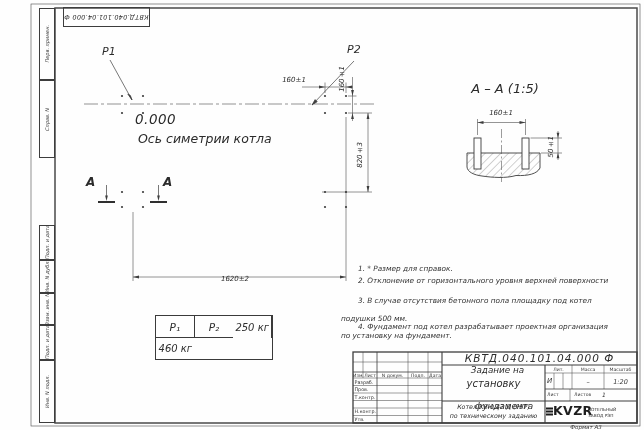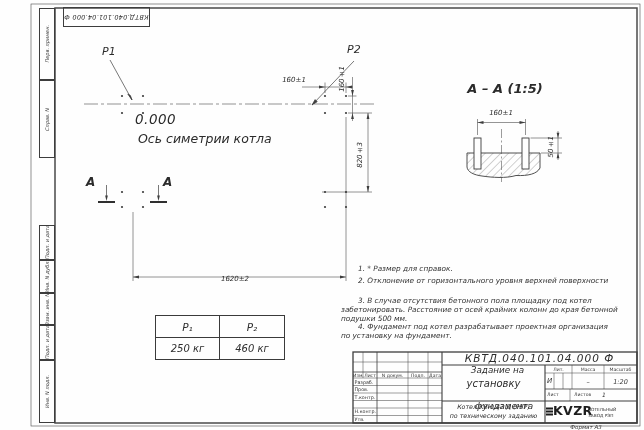--- a/index.html
+++ b/index.html
@@ -12,22 +12,22 @@
   .vbox{position:absolute;display:flex;align-items:center;justify-content:center}
   .vtext{writing-mode:vertical-rl;transform:rotate(180deg);white-space:nowrap}
   .mbox{position:absolute;border:0.8px solid #3d3d3d;display:flex;align-items:center;justify-content:center;
         font-size:5px;color:#3a3a3a;font-style:italic}
   .stamp{position:absolute;left:63px;top:7px;width:87px;height:20px;border:0.9px solid #3d3d3d;
          display:flex;align-items:center;justify-content:center}
   .stamp span{transform:rotate(180deg);font-size:6.4px;font-style:italic;letter-spacing:.3px;white-space:nowrap}
   .note{position:absolute;left:341px;width:298px;font-size:7.3px;font-style:italic;color:#333;white-space:nowrap}
   .note.ind{padding-left:17px}
   
-  #ltable{position:absolute;left:155px;top:315px;width:130px;height:45px;border:1px solid #3a3a3a;
-          display:grid;grid-template-columns:1fr 1fr;grid-template-rows:22px 1fr}
+  #ltable{position:absolute;left:155px;top:315px;width:118px;height:45px;border:1px solid #3a3a3a;
+          display:grid;grid-template-columns:1fr 1fr 1fr;grid-template-rows:22px 1fr}
   #ltable div{display:flex;align-items:center;justify-content:center;font-style:italic}
   #ltable .hd{font-size:10.5px;border-bottom:1px solid #3a3a3a}
   #ltable .v1,#ltable .hd1{border-right:1px solid #3a3a3a}
   #ltable .vl{font-size:10px}
   
   .tb{position:absolute;font-size:4.6px;color:#333;white-space:nowrap}
   .tbi{font-style:italic}
   .logoK{position:absolute;left:553px;top:403px;font-size:12.5px;font-weight:bold;
          letter-spacing:.4px;color:#1d1d1d;font-style:normal}
 </style>
@@ -165,37 +165,36 @@
   <div class="vbox" style="left:337px;top:59px;width:12px;height:40px">
       <span class="vtext t" style="position:static;font-size:7px">160±1</span>
     </div>
   <div class="vbox" style="left:355px;top:135px;width:12px;height:40px">
       <span class="vtext t" style="position:static;font-size:7px">820±3</span>
     </div>
   <div class="t c" style="left:195px;top:276px;width:80px;font-size:7px">1620±2</div>
   <div class="t" style="left:86px;top:176px;font-size:12px;font-weight:bold">А</div>
   <div class="t" style="left:163px;top:176px;font-size:12px;font-weight:bold">А</div>
 
-  <div class="t c" style="left:450px;top:82px;width:110px;font-size:13px;font-weight:bold">А – А (1:5)</div>
+  <div class="t c" style="left:450px;top:82px;width:110px;font-size:13px;font-weight:normal">А – А (1:5)</div>
   <div class="t c" style="left:479px;top:110px;width:44px;font-size:7px">160±1</div>
   <div class="vbox" style="left:546px;top:128px;width:11px;height:38px">
       <span class="vtext t" style="position:static;font-size:7px">50±1</span>
     </div>
 
   <div id="ltable">
     <div class="hd hd1">P₁</div>
     <div class="hd">P₂</div>
     <div class="vl v1">250 кг</div>
     <div class="vl">460 кг</div>
   </div>
 
   <div class="note ind" style="top:264px">1. * Размер для справок.</div>
   <div class="note ind" style="top:276px">2. Отклонение от горизонтального уровня верхней поверхности</div>
   <div class="note ind" style="top:296px">3. В случае отсутствия бетонного пола площадку под котел</div>
-  <div class="note" style="top:305px">забетонировать. Расстояние от осей крайних колонн до края бетонной</div>
   <div class="note" style="top:314px">подушки 500 мм.</div>
   <div class="note ind" style="top:322px">4. Фундамент под котел разрабатывает проектная организация</div>
   <div class="note" style="top:331px">по установку на фундамент.</div>
 
   <div class="t c" style="left:442px;top:353px;width:195px;font-size:10.5px;letter-spacing:1px">КВТД.040.101.04.000 Ф</div>
   <div class="t c" style="left:442px;top:366px;width:111px;font-size:8.8px">Задание на</div>
   <div class="t c" style="left:442px;top:378px;width:103px;font-size:10px">установку</div>
   <div class="t c" style="left:442px;top:402px;width:124px;font-size:8.8px">фундамента</div>
   <div class="t c" style="left:443px;top:404px;width:101px;font-size:6.3px">Котел КВ-0,47 Д (РВР)</div>
   <div class="t c" style="left:443px;top:413px;width:101px;font-size:6.3px">по техническому заданию</div>

